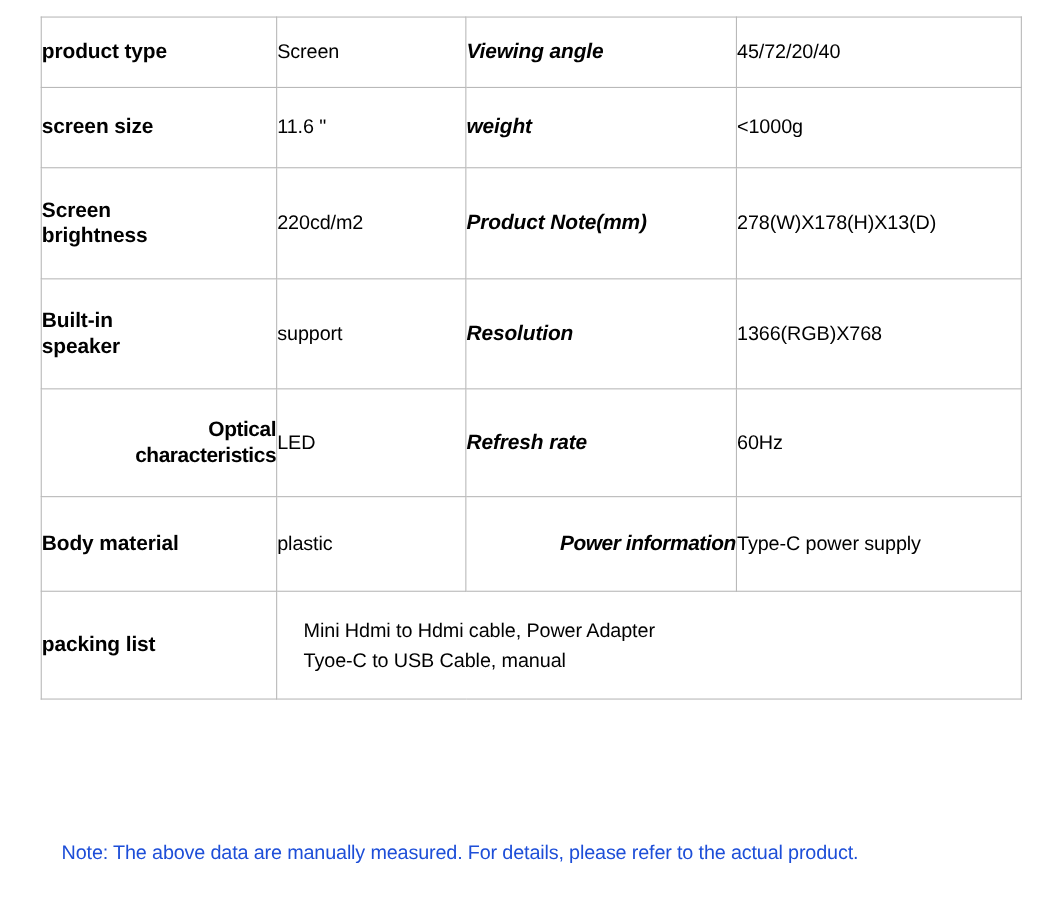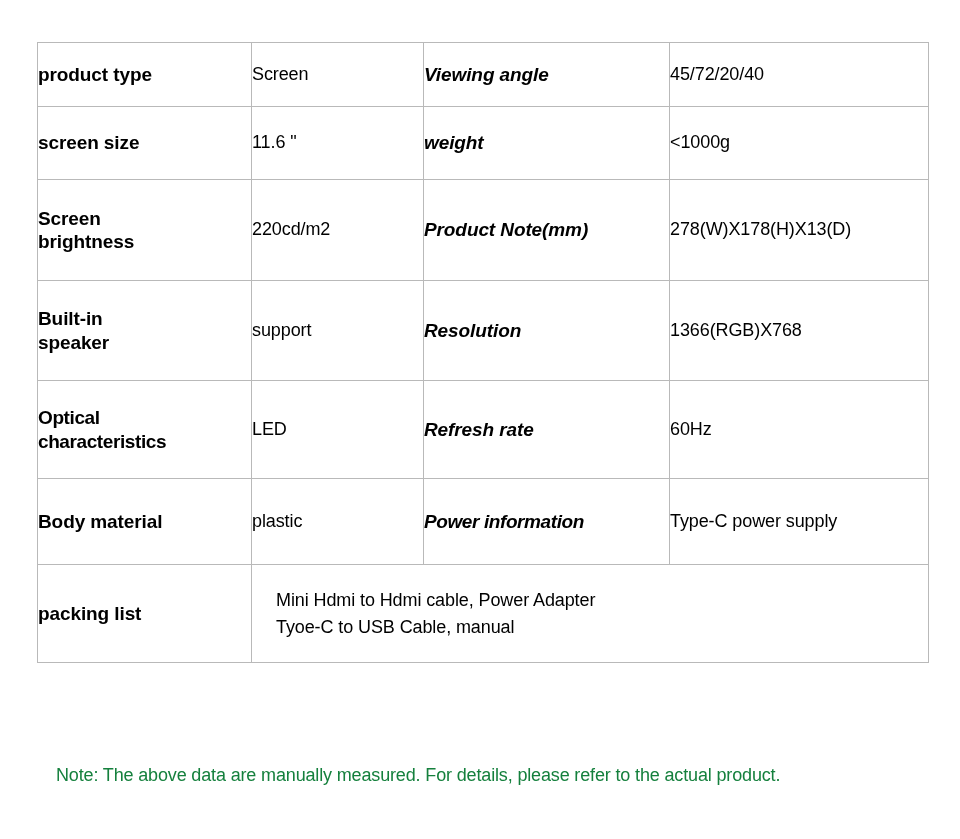--- a/index.html
+++ b/index.html
@@ -16,21 +16,21 @@
   }
   .page {
     position: relative;
     width: 960px;
     height: 839px;
     box-sizing: border-box;
   }
   .spec-table {
     position: absolute;
     left: 37px;
-    top: 42px;
+    top: 15px;
     width: 887px;
     border-collapse: collapse;
     table-layout: fixed;
     border: 1px solid #8c8c8c;
   }
   .spec-table td {
     border: 1px solid #b9b9b9;
     padding: 6px 0;
     vertical-align: middle;
     line-height: 1.22;
@@ -42,20 +42,21 @@
 
   .cell-label {
     font-weight: bold;
     font-size: 19px;
     padding-left: 22px;
     padding-right: 8px;
     letter-spacing: -0.1px;
   }
   .cell-label.tight {
     letter-spacing: -0.4px;
+    text-align: right;
   }
   .cell-value {
     font-weight: normal;
     font-size: 18px;
     padding-left: 23px;
     padding-right: 8px;
     letter-spacing: -0.1px;
   }
   .cell-value.wide {
     padding-left: 24px;
@@ -73,21 +74,21 @@
   .multiline { white-space: pre-line; }
 
   .footnote {
     position: absolute;
     left: 56px;
     top: 765px;
     font-size: 18px;
     font-weight: normal;
     letter-spacing: -0.15px;
     white-space: nowrap;
-    color: #15803d;
+    color: #1d4ed8;
   }
 </style>
 </head>
 <body>
 
 <div class="page">
 
   <table class="spec-table">
     <tbody>
 

